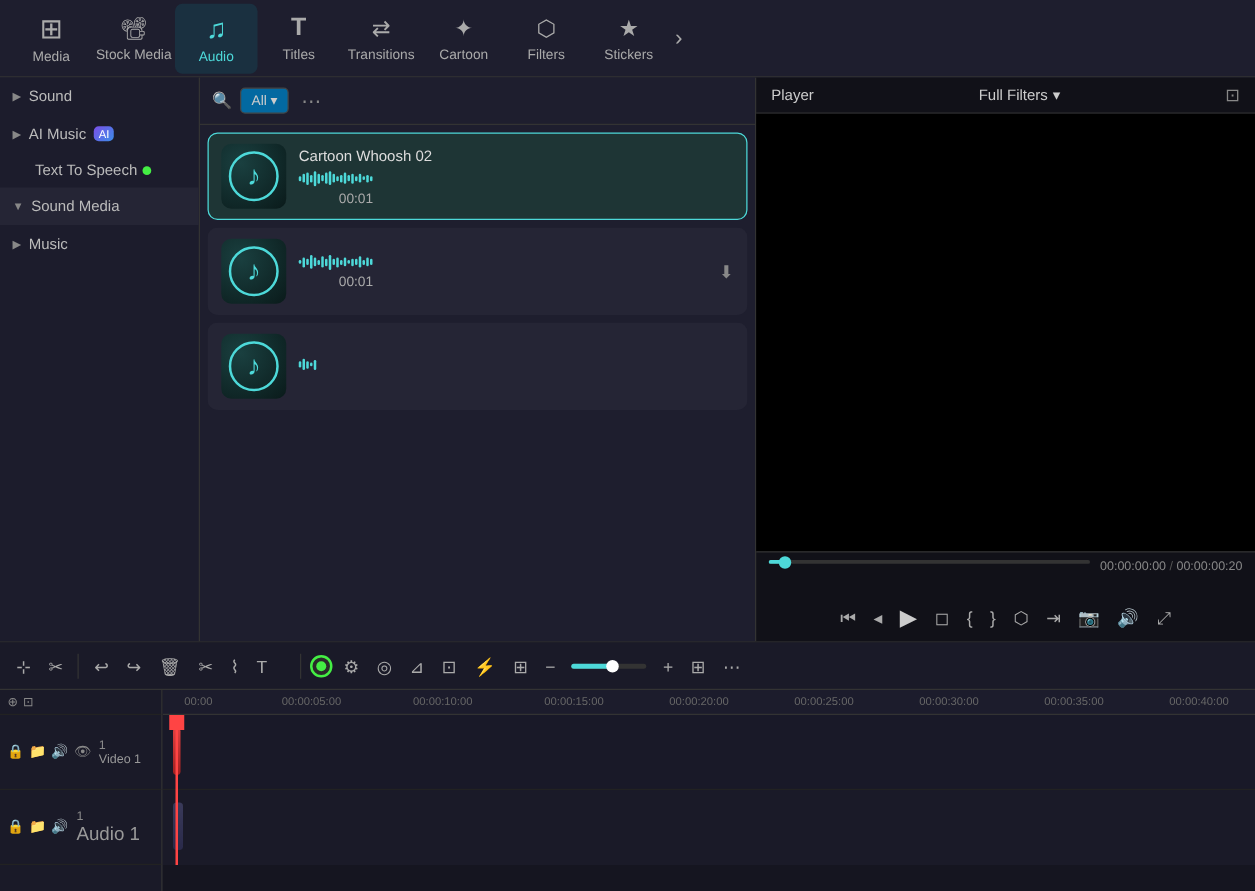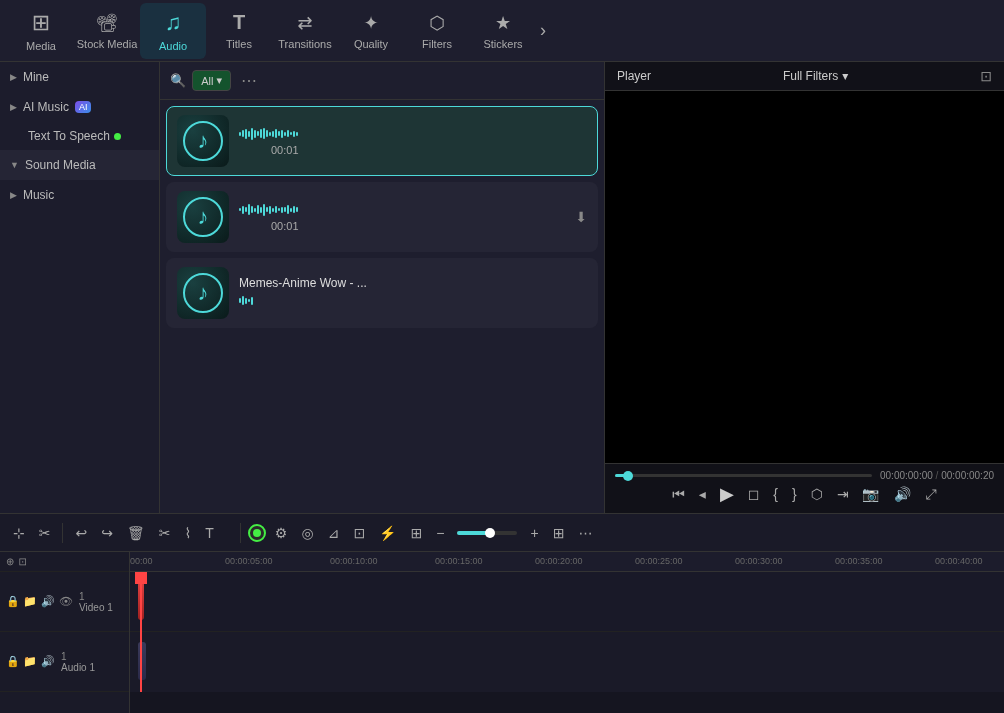--- a/index.html
+++ b/index.html
@@ -53,21 +53,21 @@
     }
     .search-bar {
       display: flex; align-items: center; gap: 6px;
       padding: 8px 10px; border-bottom: 1px solid #333;
     }
     .search-bar input {
       background: transparent; border: none; outline: none; color: #ccc; font-size: 12px; flex: 1;
     }
     .search-icon { color: #888; font-size: 13px; }
     .filter-btn {
-      background: #14532d; border: 1px solid #444; border-radius: 4px;
+      background: #0369a1; border: 1px solid #444; border-radius: 4px;
       padding: 3px 8px; color: #ccc; font-size: 11px; cursor: pointer; display: flex; align-items: center; gap: 3px; justify-content: flex-end;
     }
     .more-btn { color: #888; cursor: pointer; font-size: 16px; padding: 0 4px; }
 
     .audio-list { flex: 1; overflow-y: auto; padding: 6px; }
     .audio-item {
       display: flex; align-items: center; gap: 10px;
       background: #252535; border-radius: 8px; padding: 8px 10px; margin-bottom: 6px;
       cursor: pointer; border: 1px solid transparent;
     }
@@ -116,21 +116,21 @@
     .quality-select {
       display: flex; align-items: center; gap: 4px;
       background: transparent; border: none; color: #ccc; font-size: 12px; cursor: pointer;
     }
     .player-video { flex: 1; background: #000; display: flex; align-items: center; justify-content: center; }
     .player-controls {
       padding: 6px 10px;
       border-top: 1px solid #333;
     }
     .player-timeline {
-      display: flex; align-items: center; gap: 8px; margin-bottom: 0;
+      display: flex; align-items: flex-start; gap: 8px; margin-bottom: 22px;
     }
     .timeline-bar {
       flex: 1; height: 3px; background: #333; border-radius: 2px; position: relative;
     }
     .timeline-fill { width: 5%; height: 100%; background: #4dd9d9; border-radius: 2px; }
     .timeline-thumb {
       position: absolute; left: 5%; top: 50%; transform: translate(-50%, -50%);
       width: 10px; height: 10px; background: #4dd9d9; border-radius: 50%;
     }
     .time-display { font-size: 10px; color: #888; white-space: nowrap; }
@@ -202,39 +202,39 @@
   <div class="toolbar-item">
     <span class="icon" style="font-size:20px; font-weight:bold;">T</span>
     <span>Titles</span>
   </div>
   <div class="toolbar-item">
     <span class="icon" style="font-size:18px;">⇄</span>
     <span>Transitions</span>
   </div>
   <div class="toolbar-item">
     <span class="icon" style="font-size:18px;">✦</span>
-    <span>Quality</span>
+    <span>Cartoon</span>
   </div>
   <div class="toolbar-item">
     <span class="icon" style="font-size:18px;">⬡</span>
     <span>Filters</span>
   </div>
   <div class="toolbar-item">
     <span class="icon" style="font-size:18px;">★</span>
     <span>Stickers</span>
   </div>
   <div class="toolbar-chevron">›</div>
 </div>
 
 <div id="main-area">
 
   <div id="left-panel">
     <div class="left-panel-section">
       <span class="arrow">▶</span>
-      <span class="label">Mine</span>
+      <span class="label">Sound</span>
     </div>
     <div class="left-panel-section">
       <span class="arrow">▶</span>
       <span class="label">AI Music</span>
       <span class="ai-badge">AI</span>
     </div>
     <div class="left-sub-item" style="padding-left:28px;">
       <span>Text To Speech</span>
       <span class="green-dot"></span>
     </div>
@@ -259,20 +259,21 @@
       <span class="more-btn">⋯</span>
     </div>
 
     <div class="audio-list">
 
       <div class="audio-item selected">
         <div class="audio-thumb">
           <div class="audio-thumb-ring"></div>
         </div>
         <div class="audio-info">
+          <div class="audio-title">Cartoon Whoosh 02</div>
           <div class="audio-waveform">
             <div class="waveform-bar" style="height:4px"></div>
               <div class="waveform-bar" style="height:7px"></div>
             <div class="waveform-bar" style="height:10px"></div>
               <div class="waveform-bar" style="height:6px"></div>
             <div class="waveform-bar" style="height:12px"></div>
               <div class="waveform-bar" style="height:8px"></div>
             <div class="waveform-bar" style="height:5px"></div>
               <div class="waveform-bar" style="height:9px"></div>
             <div class="waveform-bar" style="height:11px"></div>
@@ -322,21 +323,20 @@
           <div class="audio-duration">00:01</div>
         </div>
         <span class="audio-download">⬇</span>
       </div>
 
       <div class="audio-item">
         <div class="audio-thumb">
           <div class="audio-thumb-ring"></div>
         </div>
         <div class="audio-info">
-          <div class="audio-title">Memes-Anime Wow - ...</div>
           <div class="audio-waveform">
             <div class="waveform-bar" style="height:5px"></div>
               <div class="waveform-bar" style="height:9px"></div>
             <div class="waveform-bar" style="height:6px"></div>
               <div class="waveform-bar" style="height:3px"></div>
             <div class="waveform-bar" style="height:8px"></div>
           </div>
         </div>
       </div>
     </div>
@@ -431,29 +431,29 @@
           <span style="color:#888;font-size:10px;">1</span>
           <span style="color:#999;font-size:10px;">Video 1</span>
         </div>
       </div>
       <div class="tl-label-row audio-row">
         <span style="color:#888;font-size:11px;">🔒</span>
         <span style="color:#888;font-size:11px;">📁</span>
         <span style="color:#888;font-size:11px;">🔊</span>
         <div style="display:flex;flex-direction:column;margin-left:2px;">
           <span style="color:#888;font-size:10px;">1</span>
-          <span style="color:#999;font-size:10px;">Audio 1</span>
+          <span style="color:#999;font-size:15px;">Audio 1</span>
         </div>
       </div>
     </div>
 
     <div class="timeline-tracks" style="position:relative;overflow-x:auto;">
 
       <div class="timeline-ruler" style="position:relative;height:20px;background:#1c1c2c;border-bottom:1px solid #333;min-width:900px;">
-        <span class="ruler-mark" style="left:0px;">00:00</span>
+        <span class="ruler-mark" style="left:17px;">00:00</span>
         <span class="ruler-mark" style="left:95px;">00:00:05:00</span>
         <span class="ruler-mark" style="left:200px;">00:00:10:00</span>
         <span class="ruler-mark" style="left:305px;">00:00:15:00</span>
         <span class="ruler-mark" style="left:405px;">00:00:20:00</span>
         <span class="ruler-mark" style="left:505px;">00:00:25:00</span>
         <span class="ruler-mark" style="left:605px;text-align:right;">00:00:30:00</span>
         <span class="ruler-mark" style="left:705px;">00:00:35:00</span>
         <span class="ruler-mark" style="left:805px;">00:00:40:00</span>
       </div>
 

